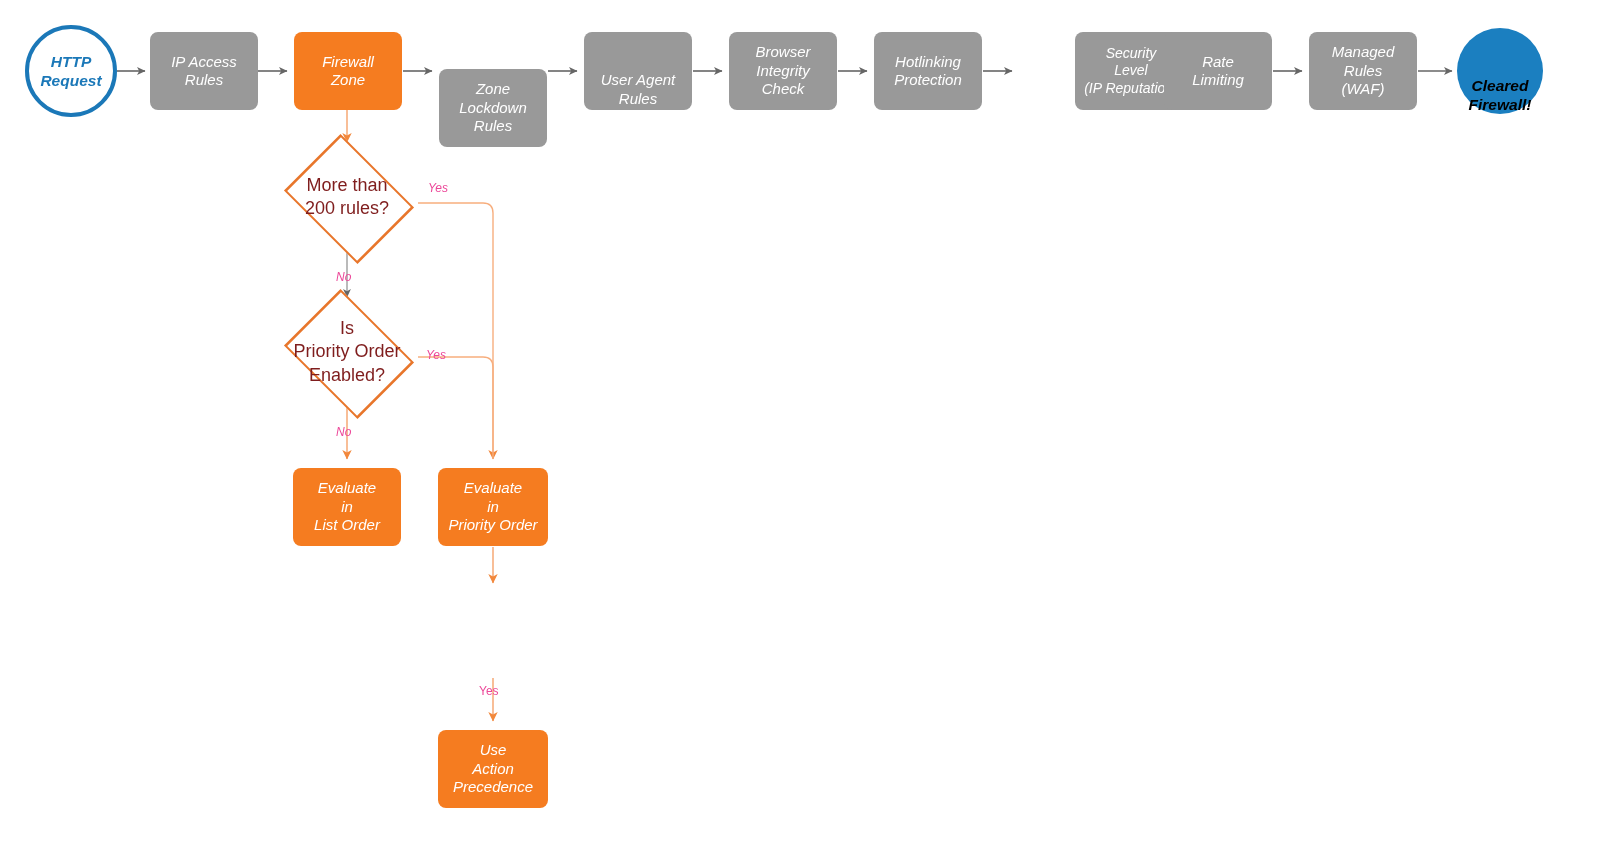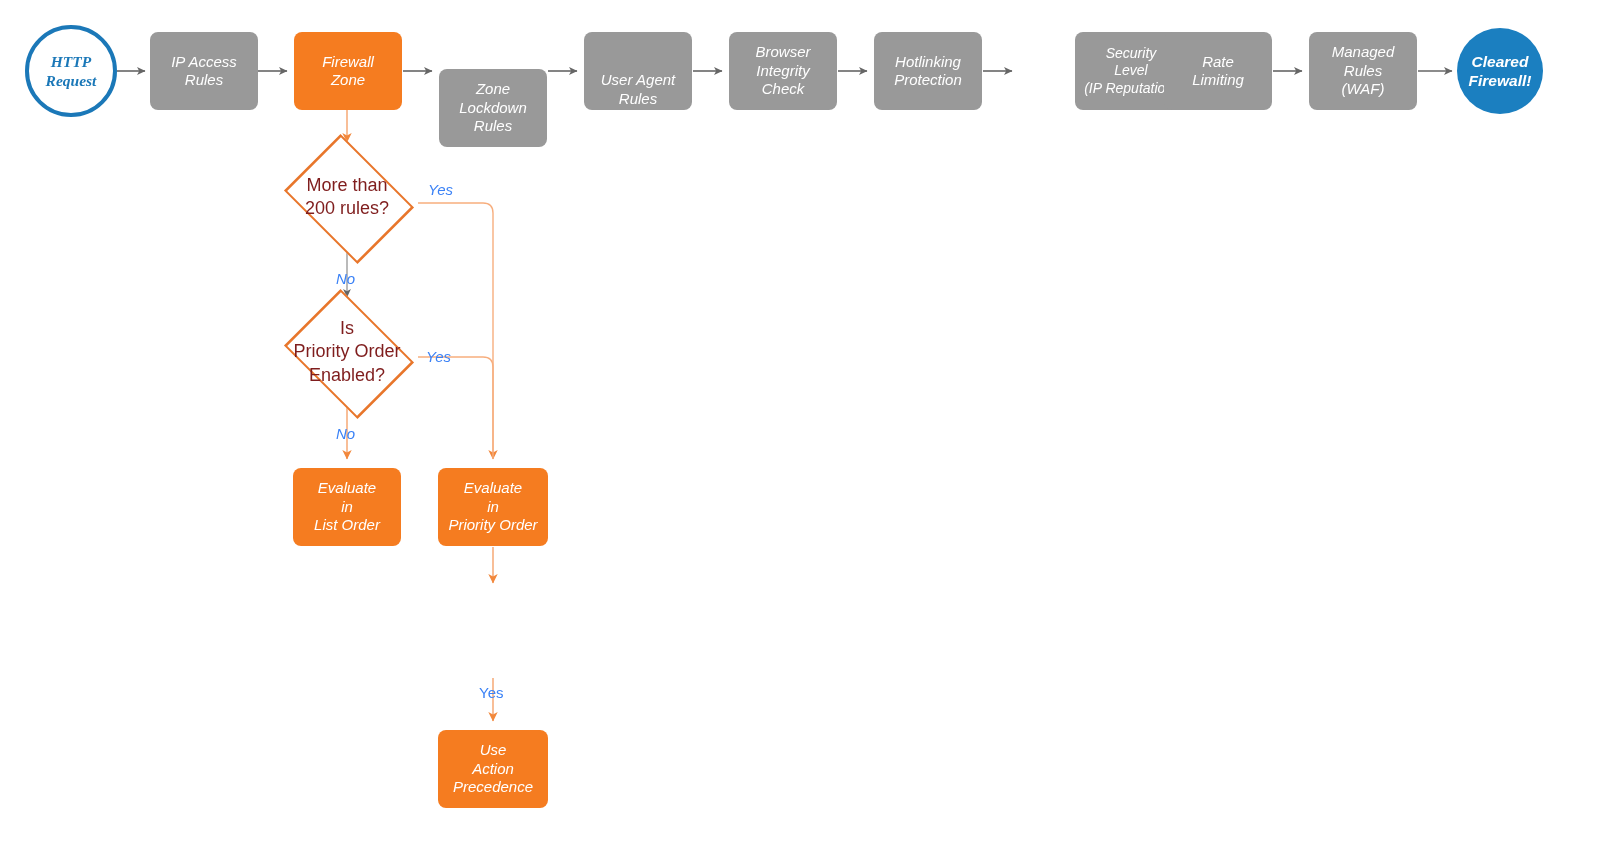--- a/index.html
+++ b/index.html
@@ -57,21 +57,22 @@
     white-space: pre-line;
   }
   .terminator.start {
     background: #ffffff;
     border: 4px solid #1B78B8;
     color: #1B78B8;
   }
   .terminator.end {
     background: #1B7FC0;
     border: none;
-    color: #ffffff;
+    color: #000000;
+    align-items: flex-end;
   }
 
   
   .decision {
     background: transparent;
   }
   .decision .dia-shape {
     position: absolute;
     left: 50%;
     top: 50%;
@@ -84,22 +85,22 @@
     z-index: 2;
     font-size: 18px;
     color: #7f1d1d;
     white-space: pre-line;
     line-height: 1.28;
   }
 
   
   .edge-label {
     position: absolute;
-    font-size: 15px;
-    color: #3b82f6;
+    font-size: 12px;
+    color: #ec4899;
     white-space: nowrap;
   }
   .edge-label.ital { font-style: italic; }
 </style>
 </head>
 <body>
 
 <div id="canvas">
 
   <svg id="wires" viewBox="0 0 1600 858" xmlns="http://www.w3.org/2000/svg">
@@ -136,21 +137,21 @@
 
     <path d="M418,357 L483,357 Q493,357 493,367 L493,459" stroke="#F7AE7E" stroke-width="1.4" fill="none"></path>
 
     <line x1="347" y1="403" x2="347" y2="459" stroke="#F7AE7E" stroke-width="1.6" fill="none" marker-end="url(#arrow-orange)"></line>
 
     <line x1="493" y1="547" x2="493" y2="583" stroke="#F7AE7E" stroke-width="1.6" fill="none" marker-end="url(#arrow-orange)"></line>
 
     <line x1="493" y1="678" x2="493" y2="721" stroke="#F7AE7E" stroke-width="1.6" fill="none" marker-end="url(#arrow-orange)"></line>
   </svg>
 
-  <div class="node terminator start" style="left:25px; top:25px; width:92px; height:92px;font-family:Liberation Serif, serif;">
+  <div class="node terminator start" style="left:25px; top:25px; width:92px; height:92px;">
     <span>HTTP
 Request</span>
   </div>
 
   <div class="node proc gray" style="left:150px; top:32px; width:108px; height:78px;">
     <span>IP Access
 Rules</span>
   </div>
 
   <div class="node proc orange" style="left:294px; top:32px; width:108px; height:78px;">

